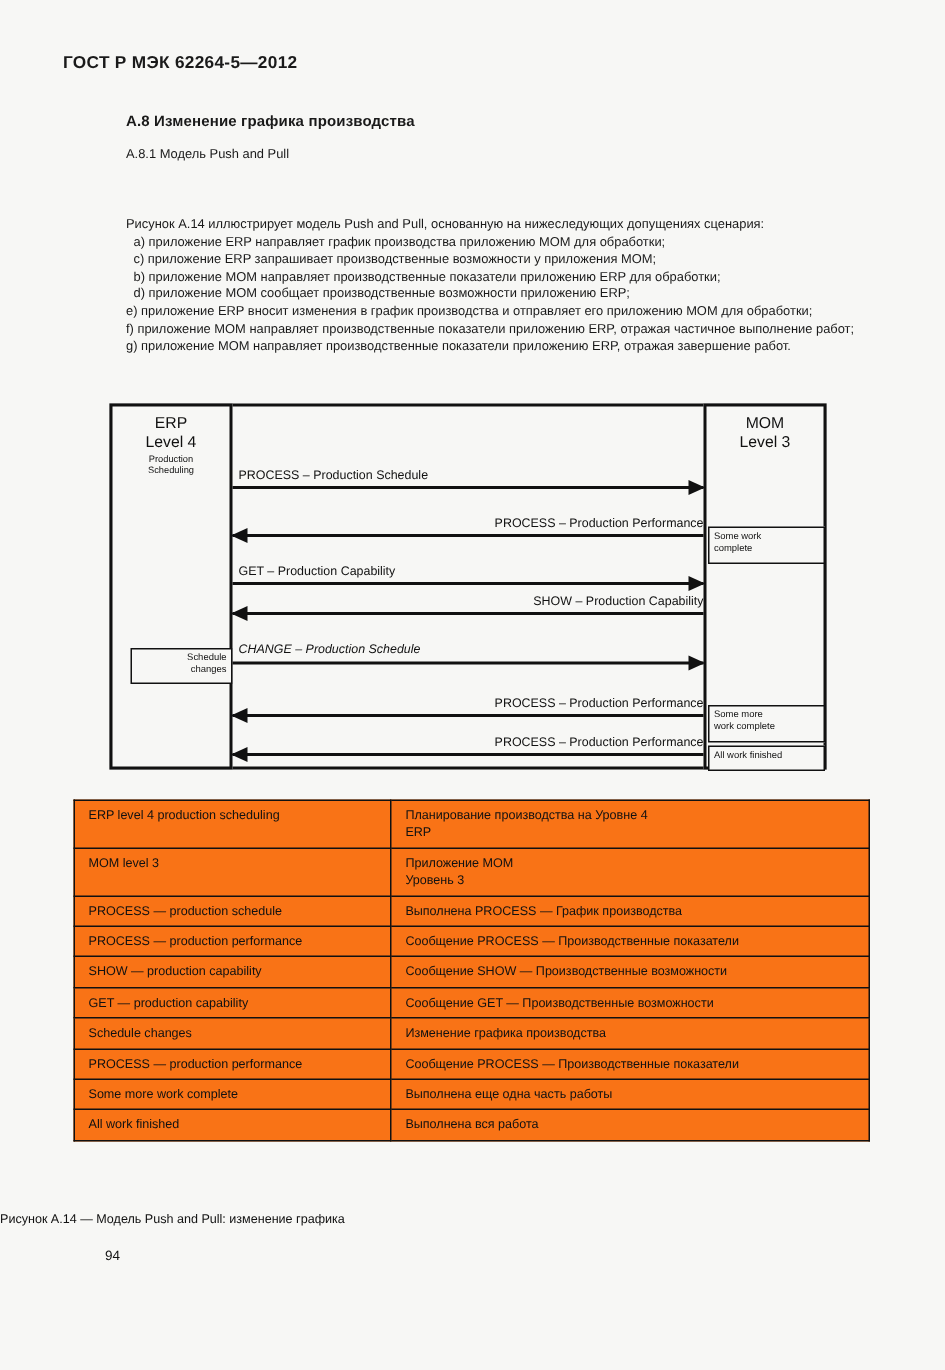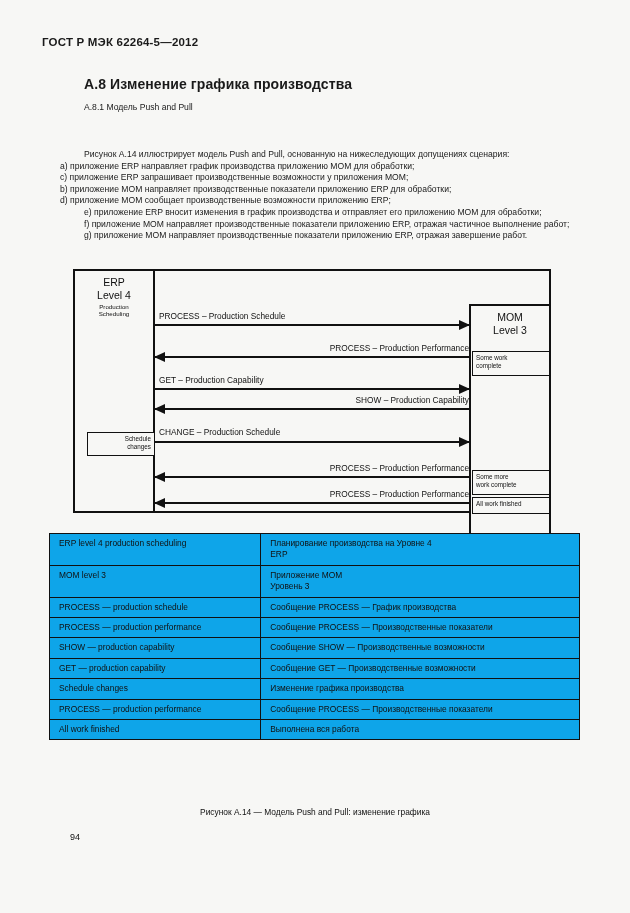--- a/index.html
+++ b/index.html
@@ -33,42 +33,42 @@
   }
 
   
   .body-block {
     position: absolute;
     left: 42px;
     top: 76px;
     width: 546px;
   }
   .sec-title {
-    font-size: 14px;
+    font-size: 10px;
     font-weight: bold;
     margin: 0 0 10px 42px;
     letter-spacing: 0.1px;
   }
   .sub-title {
     font-size: 8.6px;
     margin: 0 0 2px 42px;
   }
   .para {
     font-size: 8.6px;
     line-height: 11.6px;
     margin: 0;
     text-align: justify;
     text-indent: 0;
   }
   .para.first-ind {
     text-indent: 42px;
     margin-top: 37px;
   }
   .para.hang {
-    margin-left: 18px;
+    margin-left: 47px;
     text-indent: 0;
   }
   .para.hang-wrap {
     margin-left: 0;
     text-indent: 42px;
   }
 
   
   .figure-wrap {
     position: absolute;
@@ -87,21 +87,21 @@
   .lifeline-box {
     position: absolute;
     top: 0;
     width: 82px;
     height: 244px;
     border: 2px solid #111;
     box-sizing: border-box;
     background: #f7f7f5;
   }
   .lifeline-box.erp { left: 0px; }
-  .lifeline-box.mom { left: 396px; margin-top: 35px; }
+  .lifeline-box.mom { left: 396px; }
 
   .ll-title {
     text-align: center;
     font-size: 10.5px;
     line-height: 12.5px;
     margin-top: 5px;
     color: #111;
   }
   .ll-sub {
     text-align: center;
@@ -156,40 +156,40 @@
   }
   .note-box.right-align { text-align: right; }
 
   
   .legend-table {
     position: absolute;
     left: 49px;
     top: 533px;
     width: 531px;
     border-collapse: collapse;
-    background: #0ea5e9;
+    background: #f97316;
   }
   .legend-table td {
     border: 1px solid #111;
     font-size: 8.4px;
     line-height: 11.4px;
     padding: 4px 8px 4px 9px;
     vertical-align: top;
     color: #111;
   }
   .legend-table td.col-en { width: 207px; }
   .legend-table td.col-ru { width: 322px; }
 
   
   .fig-caption {
     position: absolute;
     left: 0;
     top: 807px;
     width: 630px;
-    text-align: center;
+    text-align: left;
     font-size: 8.4px;
     color: #111;
   }
   .folio {
     position: absolute;
     left: 42px;
     top: 832px;
     font-size: 9px;
     color: #111;
     padding-left: 28px;
@@ -265,21 +265,21 @@
     <div class="arrow-label lbl-right" style="right:82px; top:126px;">SHOW – Production Capability</div>
 
     <div class="note-box right-align" style="left:14px; top:163px; width:68px; height:24px;">
       <span>Schedule</span><br>
       <span>changes</span>
     </div>
 
     <div class="arrow to-right" style="left:82px; top:172px; width:314px;">
       <span class="head"></span>
     </div>
-    <div class="arrow-label lbl-left" style="left:86px; top:158px;">CHANGE – Production Schedule</div>
+    <div class="arrow-label lbl-left" style="left:86px; top:158px;font-style:italic;">CHANGE – Production Schedule</div>
 
     <div class="arrow to-left" style="left:82px; top:207px; width:314px;">
       <span class="head"></span>
     </div>
     <div class="arrow-label lbl-right" style="right:82px; top:194px;">PROCESS – Production Performance</div>
 
     <div class="note-box" style="left:399px; top:201px; width:78px; height:25px;">
       <span>Some more</span><br>
       <span>work complete</span>
     </div>
@@ -305,21 +305,21 @@
       </tr>
       <tr>
         <td class="col-en">MOM level 3</td>
         <td class="col-ru">
           <span>Приложение MOM</span><br>
           <span>Уровень 3</span>
         </td>
       </tr>
       <tr>
         <td class="col-en">PROCESS — production schedule</td>
-        <td class="col-ru">Сообщение PROCESS — График производства</td>
+        <td class="col-ru">Выполнена PROCESS — График производства</td>
       </tr>
       <tr>
         <td class="col-en">PROCESS — production performance</td>
         <td class="col-ru">Сообщение PROCESS — Производственные показатели</td>
       </tr>
       <tr>
         <td class="col-en">SHOW — production capability</td>
         <td class="col-ru">Сообщение SHOW — Производственные возможности</td>
       </tr>
       <tr>
@@ -328,20 +328,24 @@
       </tr>
       <tr>
         <td class="col-en">Schedule changes</td>
         <td class="col-ru">Изменение графика производства</td>
       </tr>
       <tr>
         <td class="col-en">PROCESS — production performance</td>
         <td class="col-ru">Сообщение PROCESS — Производственные показатели</td>
       </tr>
       <tr>
+        <td class="col-en">Some more work complete</td>
+        <td class="col-ru">Выполнена еще одна часть работы</td>
+      </tr>
+      <tr>
         <td class="col-en">All work finished</td>
         <td class="col-ru">Выполнена вся работа</td>
       </tr>
     </tbody>
   </table>
 
   <div class="fig-caption">Рисунок А.14 — Модель Push and Pull: изменение графика</div>
 
   <div class="folio">94</div>
 

